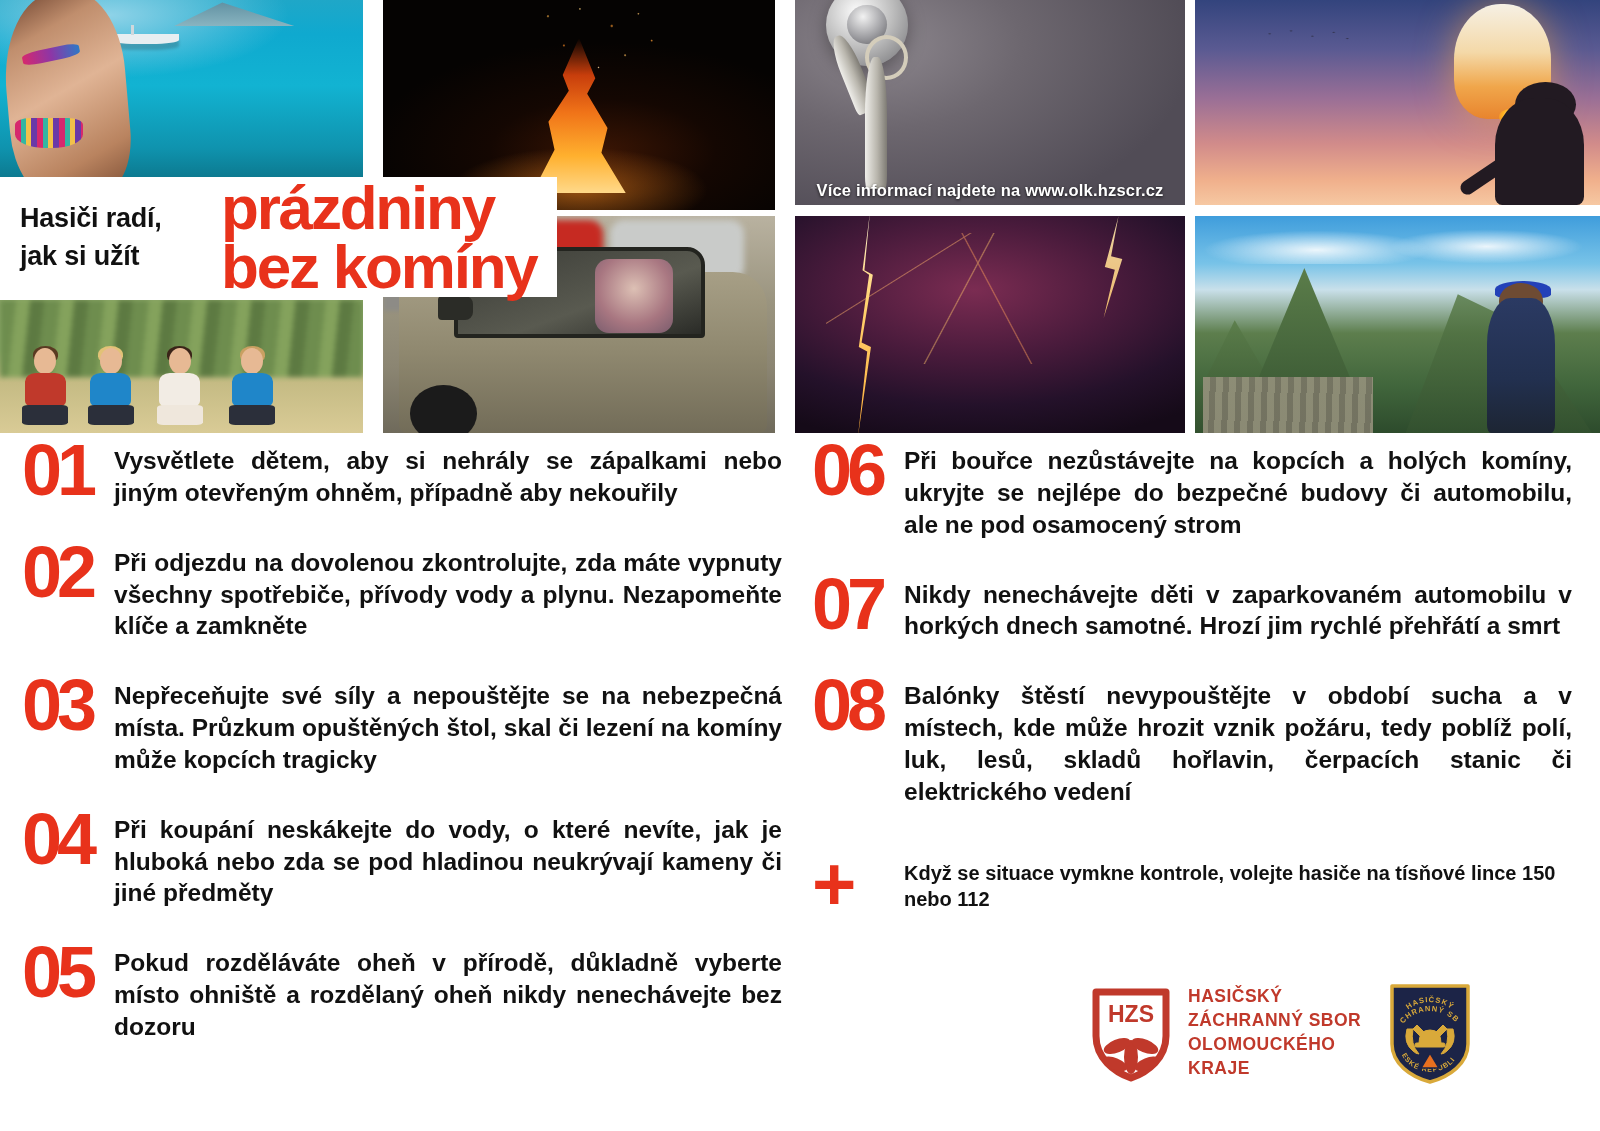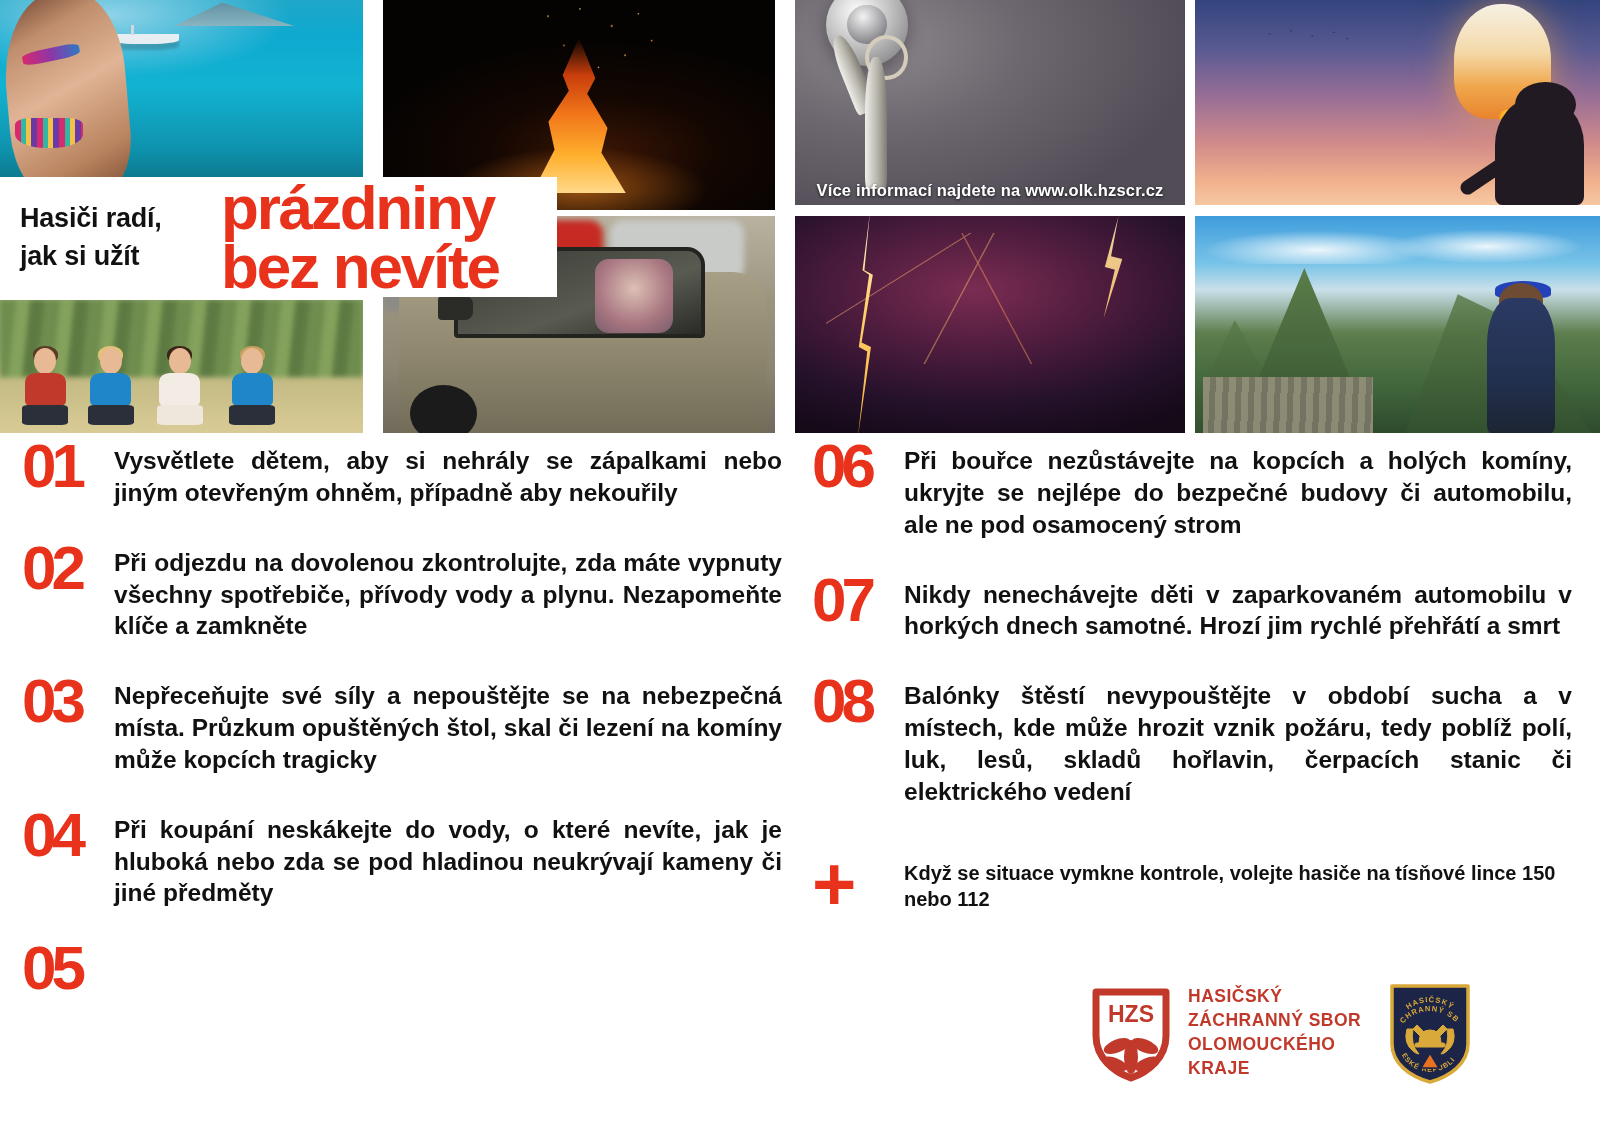--- a/index.html
+++ b/index.html
@@ -156,21 +156,21 @@
   #title-right{margin-left:-4px;}
   #title-right div{color:#e8321b;font-weight:bold;font-size:62px;line-height:.92;letter-spacing:-2.2px;}
   #title-right div.l2{margin-top:2px;}
 
   
   #tips{position:absolute;left:0;top:445px;width:1600px;height:560px;}
   .col{position:absolute;top:0;width:760px;}
   .col.left{left:22px;}
   .col.right{left:812px;}
   .tip{display:flex;align-items:flex-start;margin-bottom:38px;}
-  .tip .num{color:#e8321b;font-weight:bold;font-size:62px;line-height:.82;
+  .tip .num{color:#e8321b;font-weight:bold;font-size:72px;line-height:.82;
     letter-spacing:-5px;width:92px;flex:0 0 92px;margin-top:-4px;}
   .tip .num.plus{font-size:76px;letter-spacing:0;line-height:.74;}
   .tip .txt{font-size:24.5px;line-height:1.3;color:#111;font-weight:600;
     text-align:justify;flex:1;}
   .tip.emph .txt{font-size:20px;font-weight:600;text-align:left;}
 
   
   #footer{position:absolute;left:1090px;top:968px;width:440px;height:130px;
     display:flex;align-items:center;}
   .hzs-mark{position:relative;width:82px;height:98px;flex:0 0 82px;}
@@ -281,21 +281,21 @@
   </div>
 </div>
 
 <div id="title-box">
   <div id="title-left">
     <div>Hasiči radí,</div>
     <div>jak si užít</div>
   </div>
   <div id="title-right">
     <div class="l1">prázdniny</div>
-    <div class="l2">bez nevíte</div>
+    <div class="l2">bez komíny</div>
   </div>
 </div>
 
 <div id="tips">
 
   <div class="col left">
     <div class="tip">
       <div class="num">01</div>
       <div class="txt">Vysvětlete dětem, aby si nehrály se zápalkami nebo jiným otevřeným ohněm, případně aby nekouřily</div>
     </div>
@@ -306,20 +306,21 @@
     <div class="tip">
       <div class="num">03</div>
       <div class="txt">Nepřeceňujte své síly a nepouštějte se na nebezpečná místa. Průzkum opuštěných štol, skal či lezení na komíny může kopcích tragicky</div>
     </div>
     <div class="tip">
       <div class="num">04</div>
       <div class="txt">Při koupání neskákejte do vody, o které nevíte, jak je hluboká nebo zda se pod hladinou neukrývají kameny či jiné předměty</div>
     </div>
     <div class="tip">
       <div class="num">05</div>
+      <div class="txt">Pokud rozděláváte oheň v přírodě, důkladně vyberte místo ohniště a rozdělaný oheň nikdy nenechávejte bez dozoru</div>
     </div>
   </div>
 
   <div class="col right">
     <div class="tip">
       <div class="num">06</div>
       <div class="txt">Při bouřce nezůstávejte na kopcích a holých komíny, ukryjte se nejlépe do bezpečné budovy či automobilu, ale ne pod osamocený strom</div>
     </div>
     <div class="tip">
       <div class="num">07</div>

